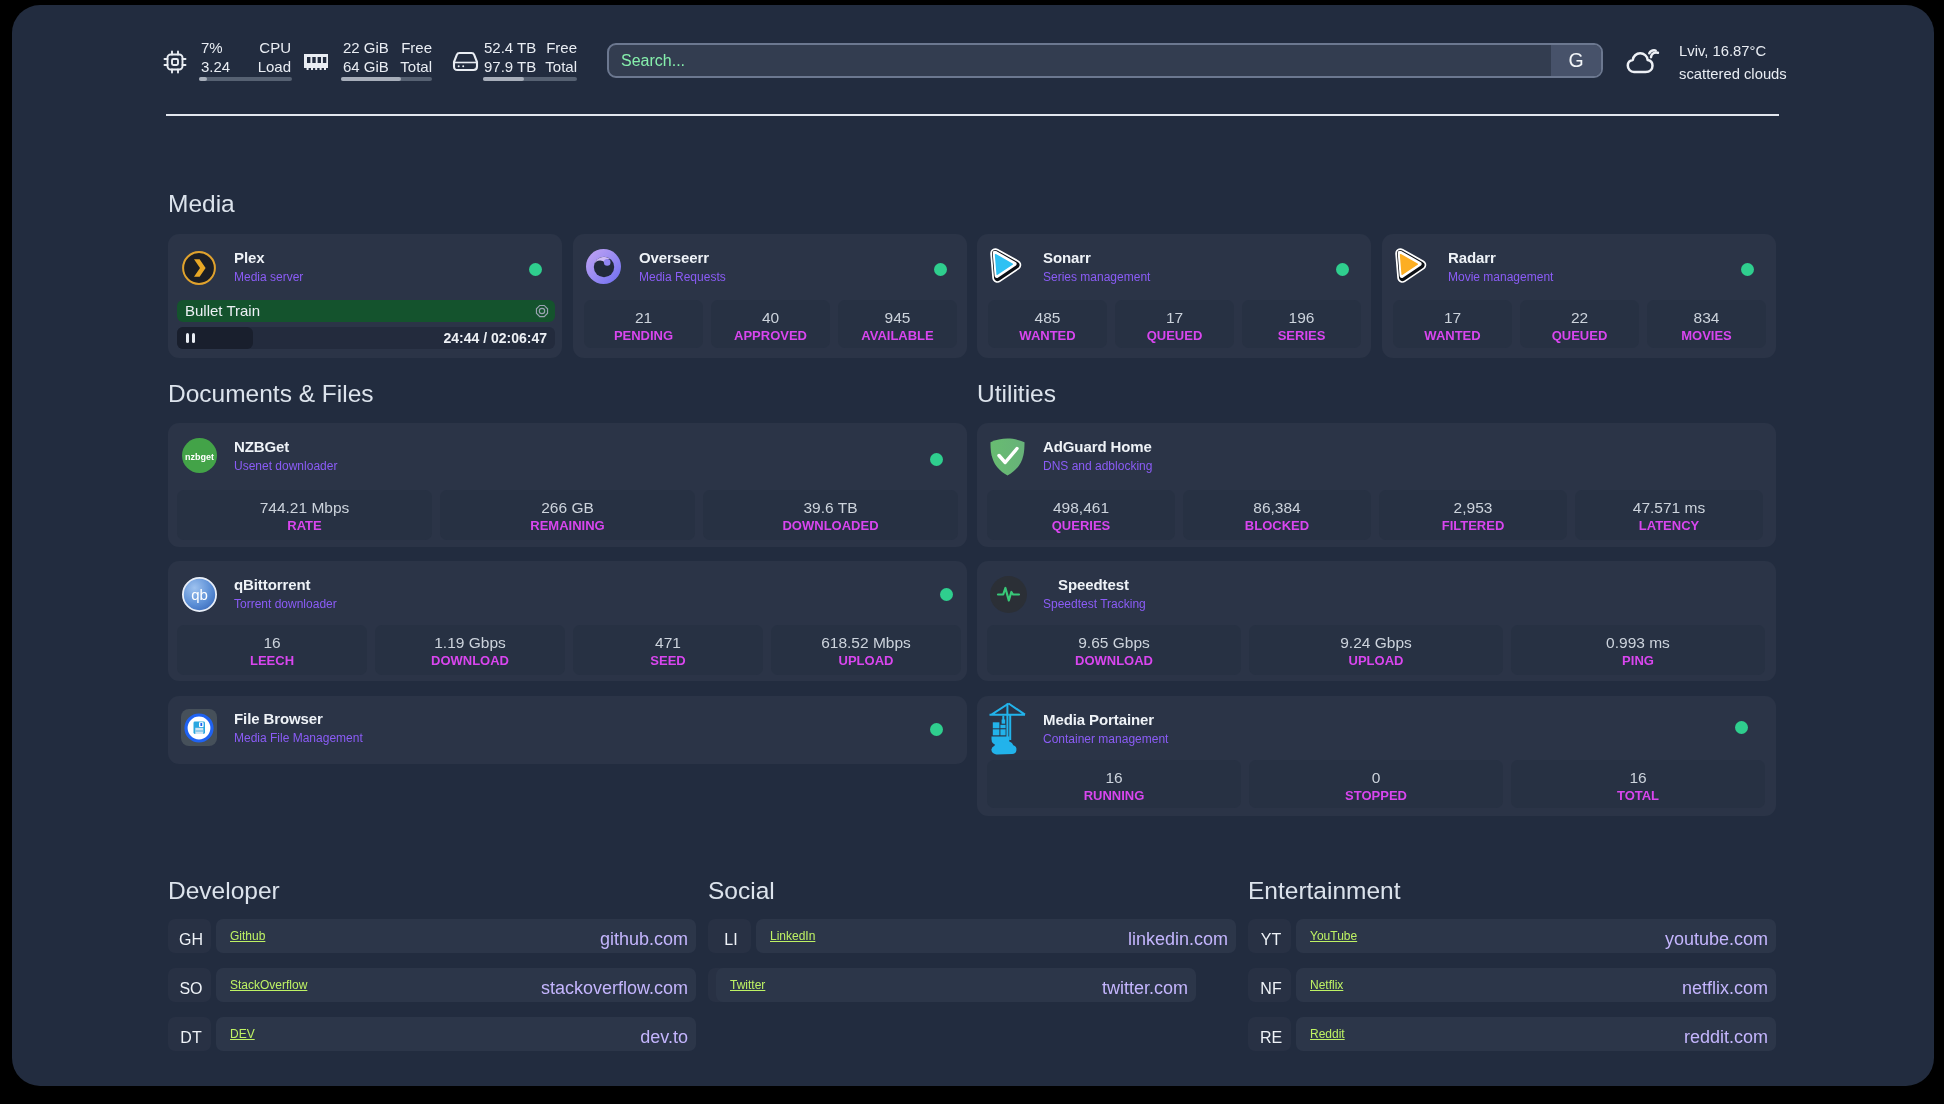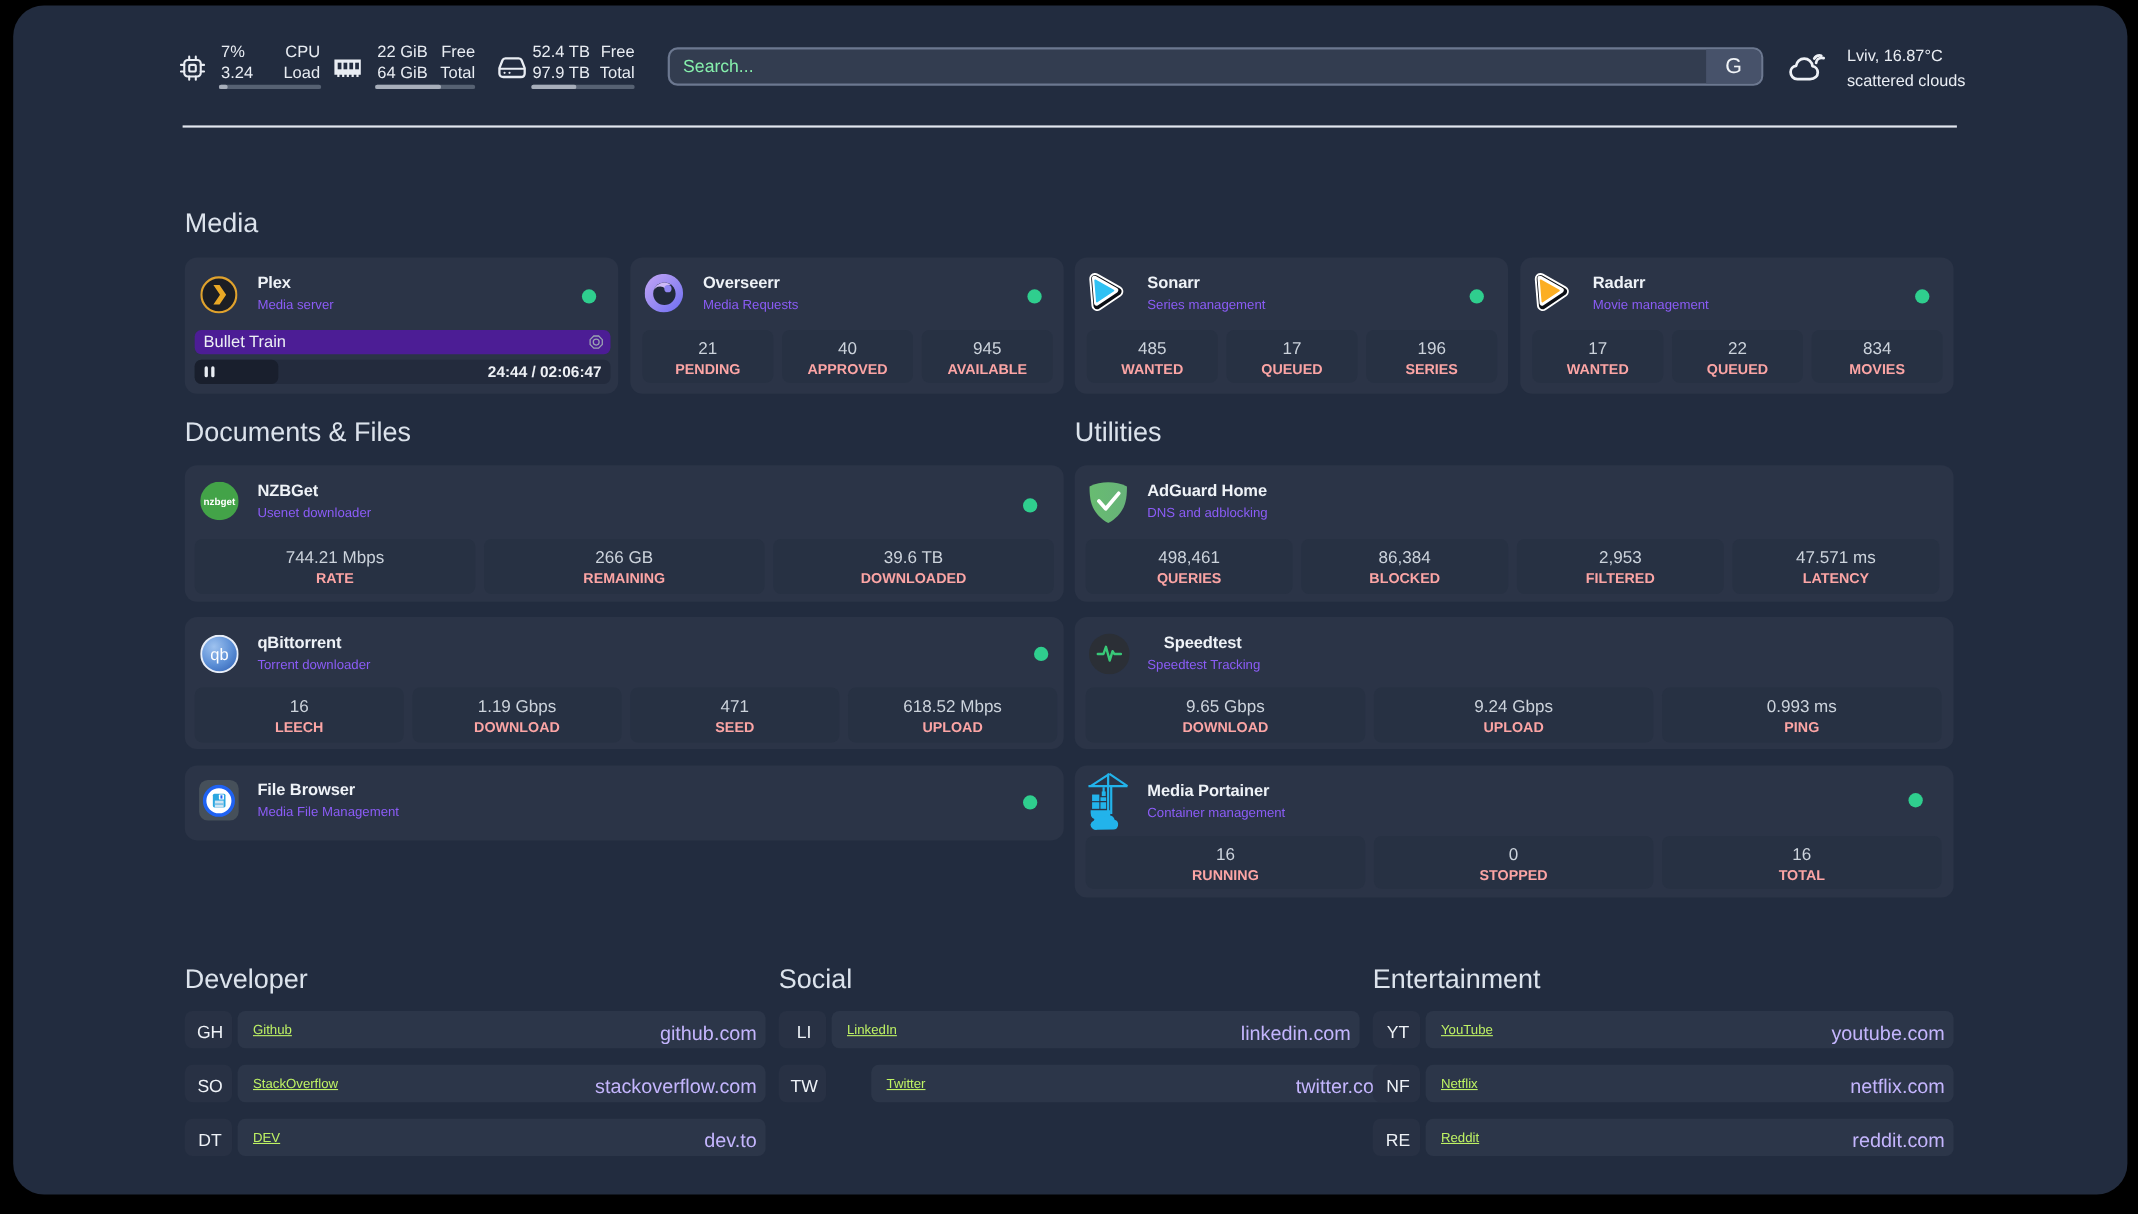--- a/index.html
+++ b/index.html
@@ -12,21 +12,21 @@
   .bar { position:absolute; height:4px; border-radius:2px; background:#566172; }
   .bar .fill { position:absolute; left:0; top:0; height:4px; border-radius:2px; background:#a7aeba; }
   .hr { position:absolute; left:166px; top:114px; width:1613px; height:2px; background:#e2e6ee; }
   .h2 { position:absolute; font-size:24.5px; color:#dce3ec; font-weight:400; }
   .card { position:absolute; background:#2b3447; border-radius:11px; }
   .ttl { position:absolute; font-size:15px; letter-spacing:-0.1px; font-weight:700; color:#eef2f7; white-space:nowrap; }
   .sub { position:absolute; font-size:12px; color:#8b5cf6; white-space:nowrap; }
   .dot { position:absolute; width:13px; height:13px; border-radius:50%; background:#2fce8e; }
   .sbox { position:absolute; background:#273143; border-radius:7px; text-align:center; }
   .sval { font-size:15.5px; color:#ccd3dc; margin-top:8px; line-height:20px; }
-  .slab { font-size:13px; font-weight:700; color:#fca5a5; line-height:16px; }
+  .slab { font-size:13px; font-weight:700; color:#d946ef; line-height:16px; }
   .bmh { position:absolute; font-size:24.5px; color:#dce3ec; }
   .babb { position:absolute; width:43px; height:34px; background:#283144; border-radius:7px;
      color:#eef2f7; font-size:16px; text-align:center; line-height:41px; text-indent:3px; }
   .bpill { position:absolute; height:34px; background:#2c3649; border-radius:7px; }
   .bname { position:absolute; left:14px; top:10px; font-size:12px; color:#bef264;text-decoration:underline; }
   .burl { position:absolute; right:8px; top:10px; font-size:18px; color:#c4b5fd; }
 </style>
 </head>
 <body>
 <div class="panel"></div>
@@ -88,21 +88,21 @@
 <div class="h2" style="left:977px; top:380px;">Utilities</div>
 
 <div class="card" style="left:168px; top:234px; width:394px; height:124px;"></div>
 <svg class="abs" style="left:182px; top:251px;" width="34" height="34" viewBox="0 0 34 34">
   <circle cx="17" cy="17" r="15.9" fill="#1c1e24" stroke="#e0a22d" stroke-width="2"></circle>
   <path d="M12 8.2 h5.6 l6 8.8 -6 8.8 h-5.6 l6 -8.8 z" fill="#e9a825"></path>
 </svg>
 <div class="ttl" style="left:234px; top:249px;">Plex</div>
 <div class="sub" style="left:234px; top:270px;">Media server</div>
 <div class="dot" style="left:528.5px; top:262.5px;"></div>
-<div class="abs" style="left:177px; top:300px; width:378px; height:22px; background:#4c1d95; border-radius:6px;">
+<div class="abs" style="left:177px; top:300px; width:378px; height:22px; background:#14532d; border-radius:6px;">
   <div class="abs" style="left:8px; top:0; font-size:15px; line-height:22px; color:#edf0f5;">Bullet Train</div>
   <svg class="abs" style="right:6px; top:4px;" width="14" height="14" viewBox="0 0 24 24" fill="none" stroke="#9aa3b2" stroke-width="2">
     <path d="M8.2 2.5 h7.6 l5.7 5.7 v7.6 l-5.7 5.7 h-7.6 l-5.7 -5.7 v-7.6 z"></path>
     <circle cx="12" cy="12" r="4.6"></circle>
   </svg>
 </div>
 <div class="abs" style="left:177px; top:327px; width:378px; height:22px; background:#232b3d; border-radius:6px;">
   <div class="abs" style="left:0; top:0; width:76px; height:22px; background:#191f2d; border-radius:6px;"></div>
   <div class="abs" style="left:9px; top:6px; width:3.2px; height:10px; background:#e9edf3; border-radius:1.6px;"></div>
   <div class="abs" style="left:14.7px; top:6px; width:3.2px; height:10px; background:#e9edf3; border-radius:1.6px;"></div>
@@ -358,21 +358,21 @@
     <div class="bname">DEV</div>
     <div class="burl">dev.to</div>
   </div>
 
 <div class="babb" style="left:708px; top:919px;">LI</div>
 <div class="bpill" style="left:756px; top:919px; width:480px;">
     <div class="bname">LinkedIn</div>
     <div class="burl">linkedin.com</div>
   </div>
 <div class="babb" style="left:708px; top:968px;">TW</div>
-<div class="bpill" style="left:792px; top:968px; width:480px;">
+<div class="bpill" style="left:716px; top:968px; width:480px;">
     <div class="bname">Twitter</div>
     <div class="burl">twitter.com</div>
   </div>
 
 <div class="babb" style="left:1248px; top:919px;">YT</div>
 <div class="bpill" style="left:1296px; top:919px; width:480px;">
     <div class="bname">YouTube</div>
     <div class="burl">youtube.com</div>
   </div>
 <div class="babb" style="left:1248px; top:968px;">NF</div>

